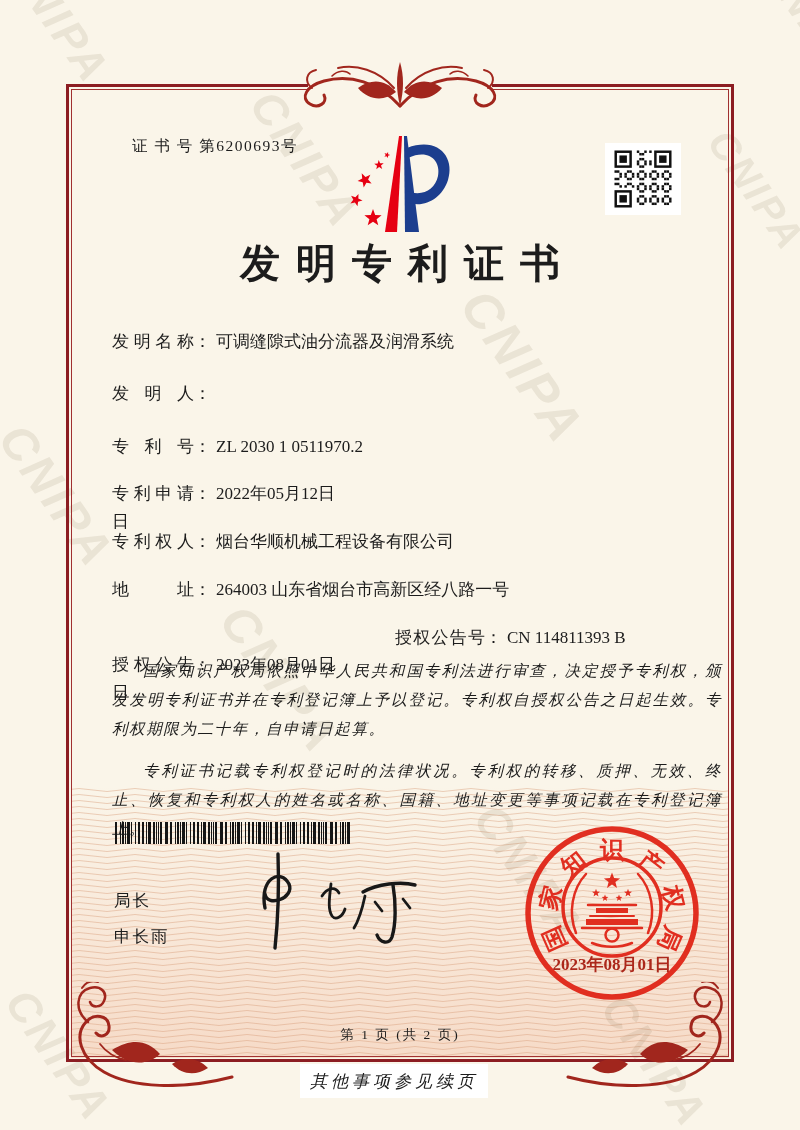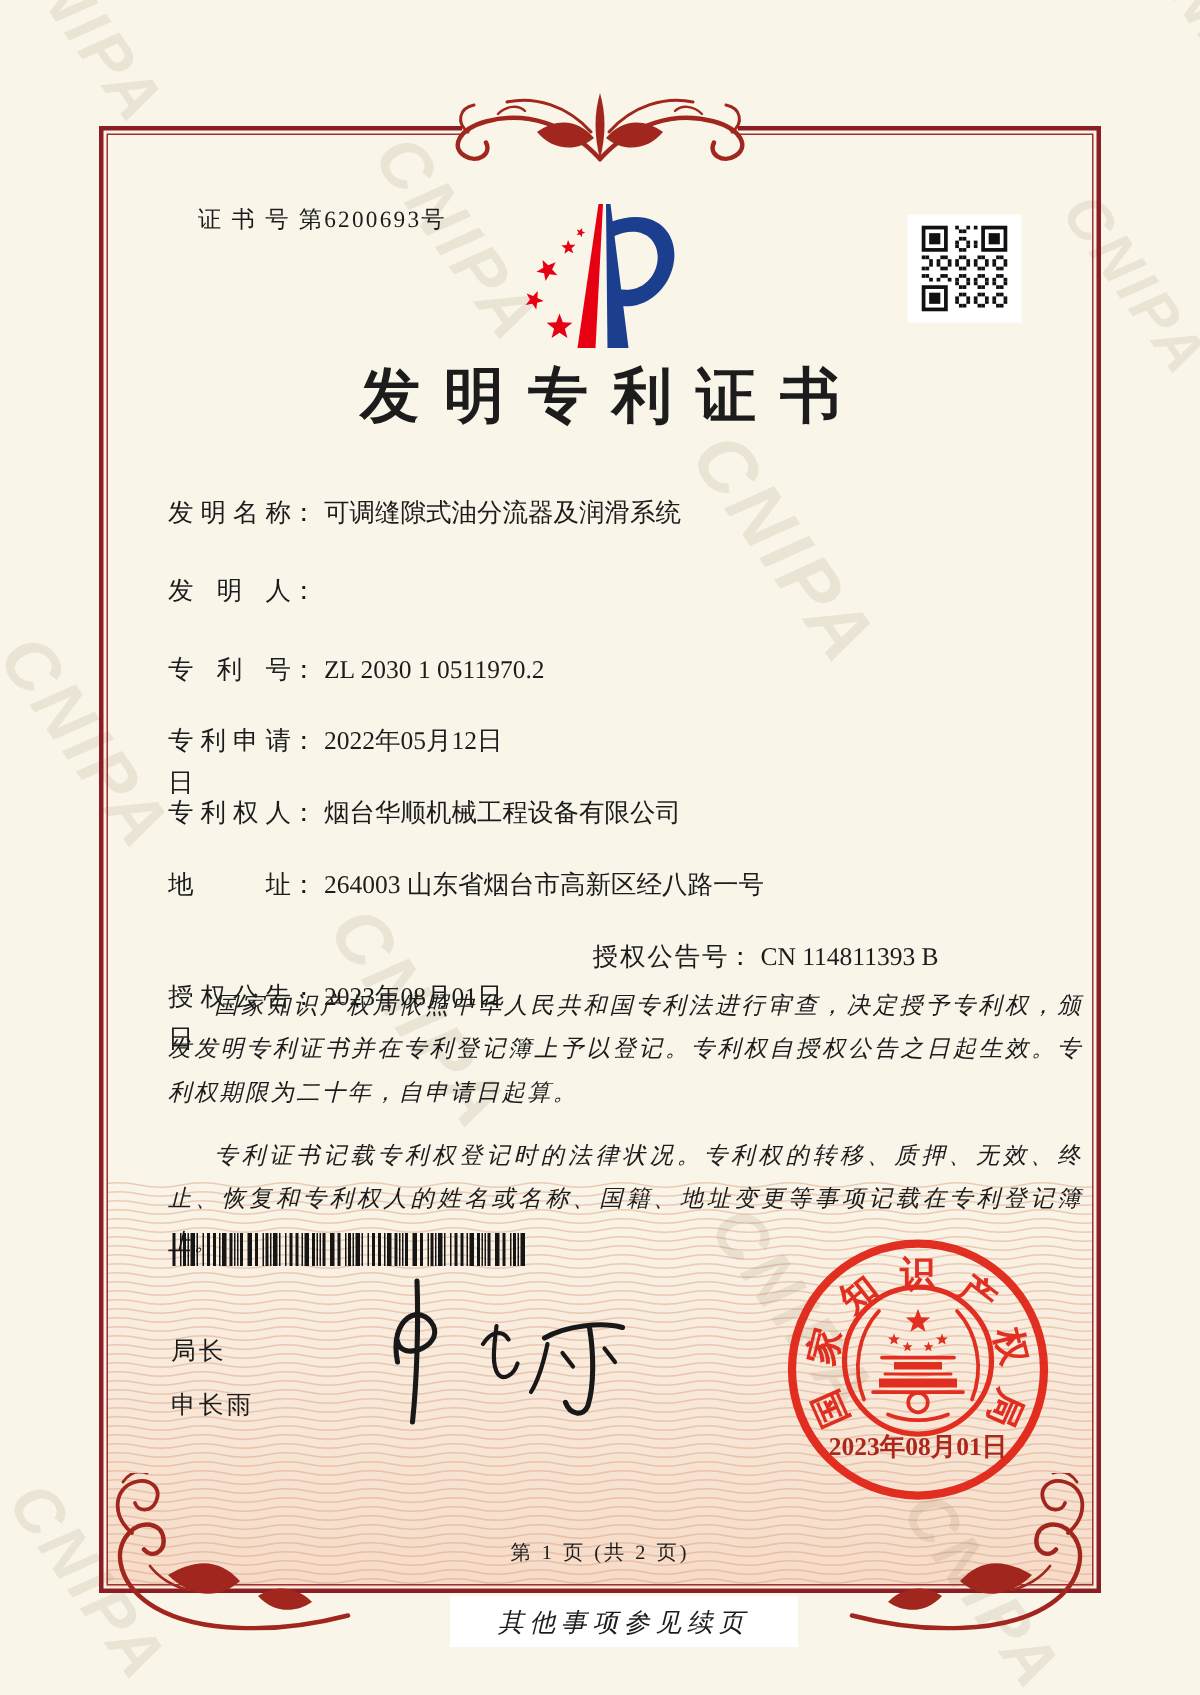--- a/index.html
+++ b/index.html
@@ -53,21 +53,21 @@
   .paras p{margin:0 0 13px 0; text-indent:2em;}
   .barcode{position:absolute; left:115px; top:822px; width:242px; height:22px;
     z-index:5; display:flex; align-items:stretch;}
   .barcode div{background:#151515; height:100%; flex:none;}
   .signer{position:absolute; left:114px; z-index:5;
     font-family:"Liberation Sans","DejaVu Sans",sans-serif; font-size:16.5px; letter-spacing:2px;}
   .signature{position:absolute; left:225px; top:848px; z-index:5;}
   .seal{position:absolute; left:517px; top:818px; z-index:6; opacity:0.95;}
   .page-info{position:absolute; left:66px; top:1026px; width:668px; z-index:5;
     text-align:center; font-size:13.5px; letter-spacing:2px;}
-  .cont-note{position:absolute; left:300px; top:1064px; width:232px; height:34px;
+  .cont-note{position:absolute; left:300px; top:1064px; width:188px; height:34px;
     background:#ffffff; z-index:5; display:flex; align-items:center; justify-content:center;
     font-size:17px; font-style:italic; letter-spacing:4px;}
 </style>
 </head>
 <body>
 
 <div class="page">
 
   <div class="wm" style="left:-18px; top:-8px; font-size:44px;">CNIPA</div>
   <div class="wm" style="left:228px; top:132px; font-size:46px;">CNIPA</div>

